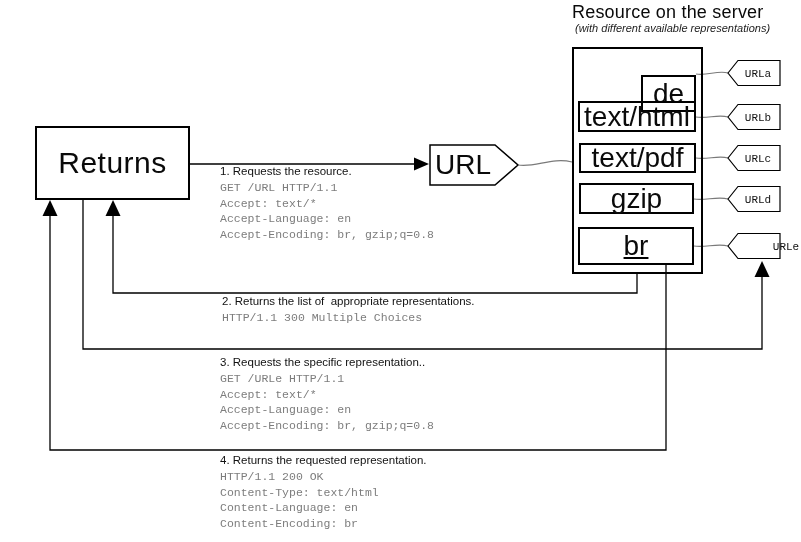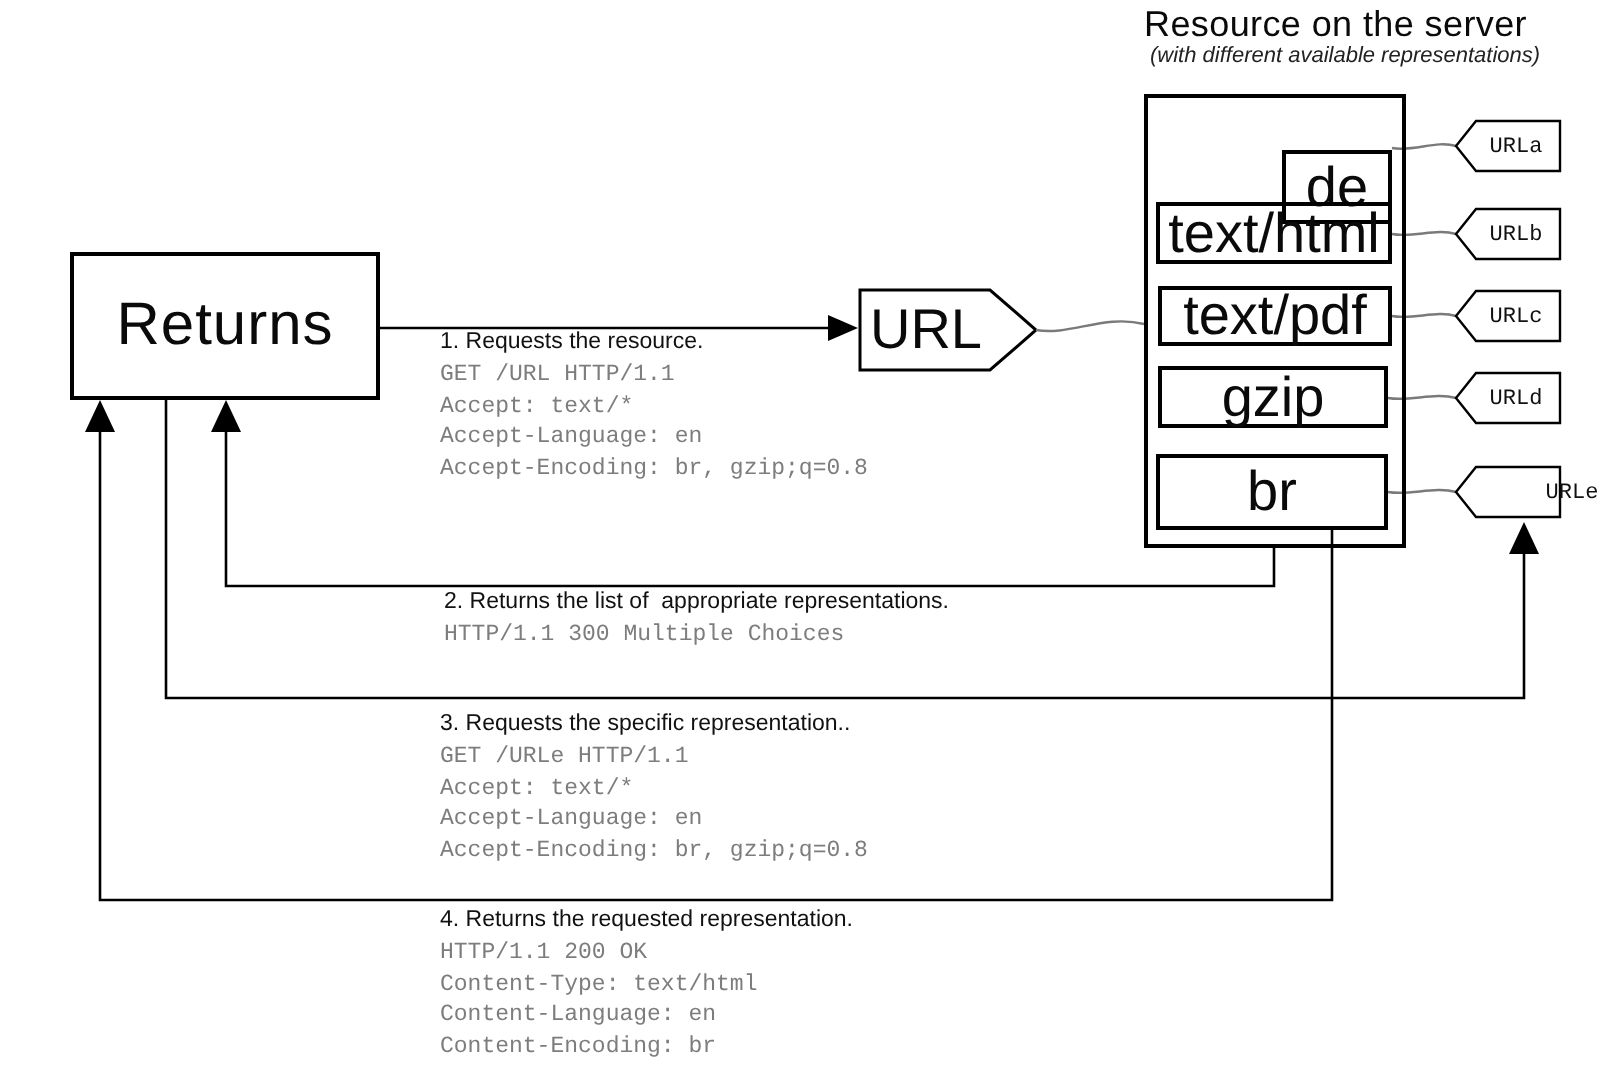--- a/index.html
+++ b/index.html
@@ -16,21 +16,21 @@
   .client-box{left:35px;top:126px;width:155px;height:74px;}
   .client-label{font-size:30px;color:#0a0a0a;letter-spacing:0.5px;}
   .server-box{left:572px;top:47px;width:131px;height:227px;}
   .rep-box{border-width:2px;}
   .rep-label{font-size:28px;color:#0a0a0a;}
   .rep-fr{left:580px;top:57px;width:54px;height:37px;}
   .rep-de{left:641px;top:75px;width:55px;height:37px;}
   .rep-html{left:578px;top:101px;width:118px;height:31px;}
   .rep-pdf{left:579px;top:143px;width:117px;height:30px;}
   .rep-gzip{left:579px;top:183px;width:115px;height:31px;}
-  .rep-br{left:578px;top:227px;width:116px;height:38px;}
+  .rep-br{left:578px;top:227px;width:116px;height:38px;text-decoration:underline;}
   .server-title{left:572px;top:2px;font-size:18px;color:#0a0a0a;white-space:nowrap;letter-spacing:0.2px;}
   .server-subtitle{left:575px;top:22px;font-size:11px;font-style:italic;color:#222;white-space:nowrap;}
   .url-label-wrap{left:430px;top:145px;width:66px;height:40px;display:flex;align-items:center;justify-content:center;}
   .url-label{font-size:28px;color:#0a0a0a;}
   .tag-label{
     position:absolute;width:44px;height:25px;display:flex;align-items:center;justify-content:center;
     font-family:"Liberation Mono",monospace;font-size:11px;color:#111;
   }
   .msg{position:absolute;}
   .msg-title{

